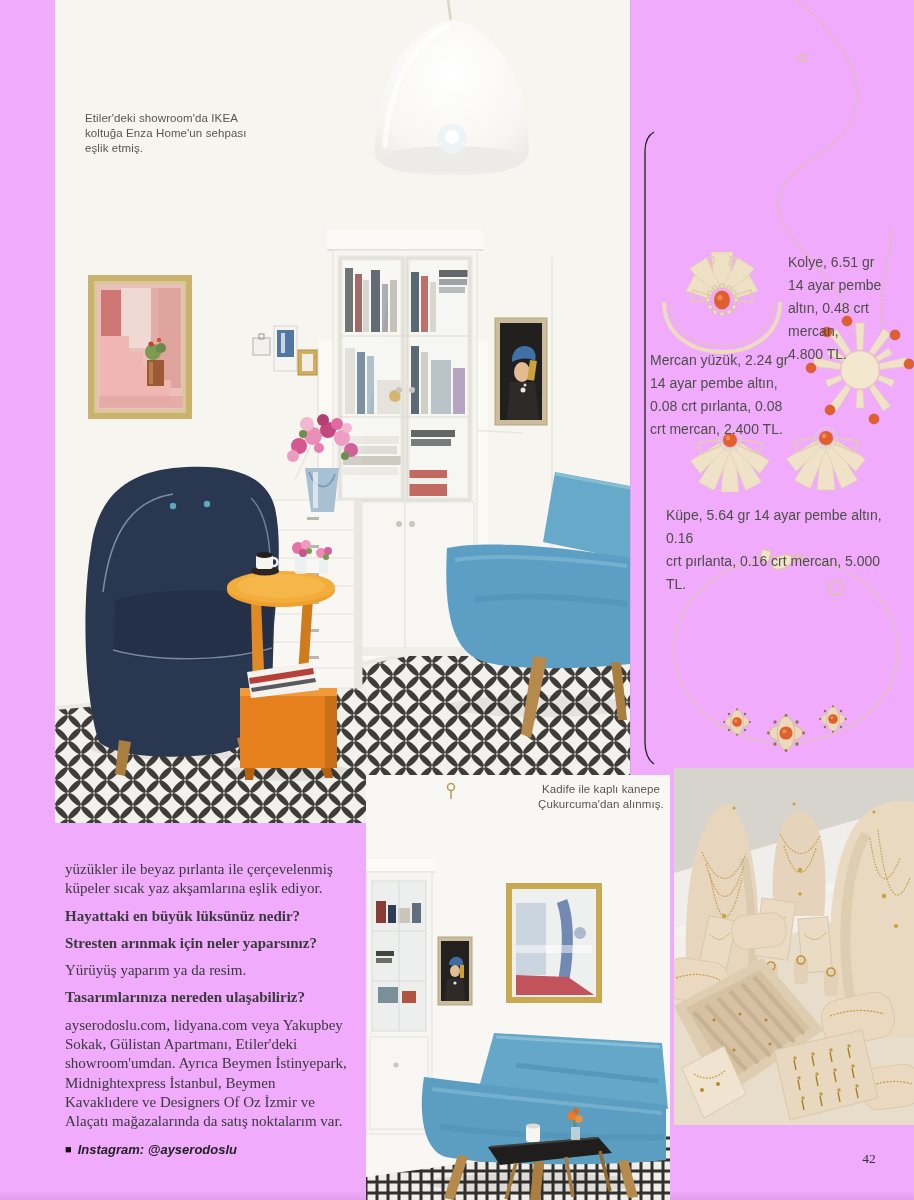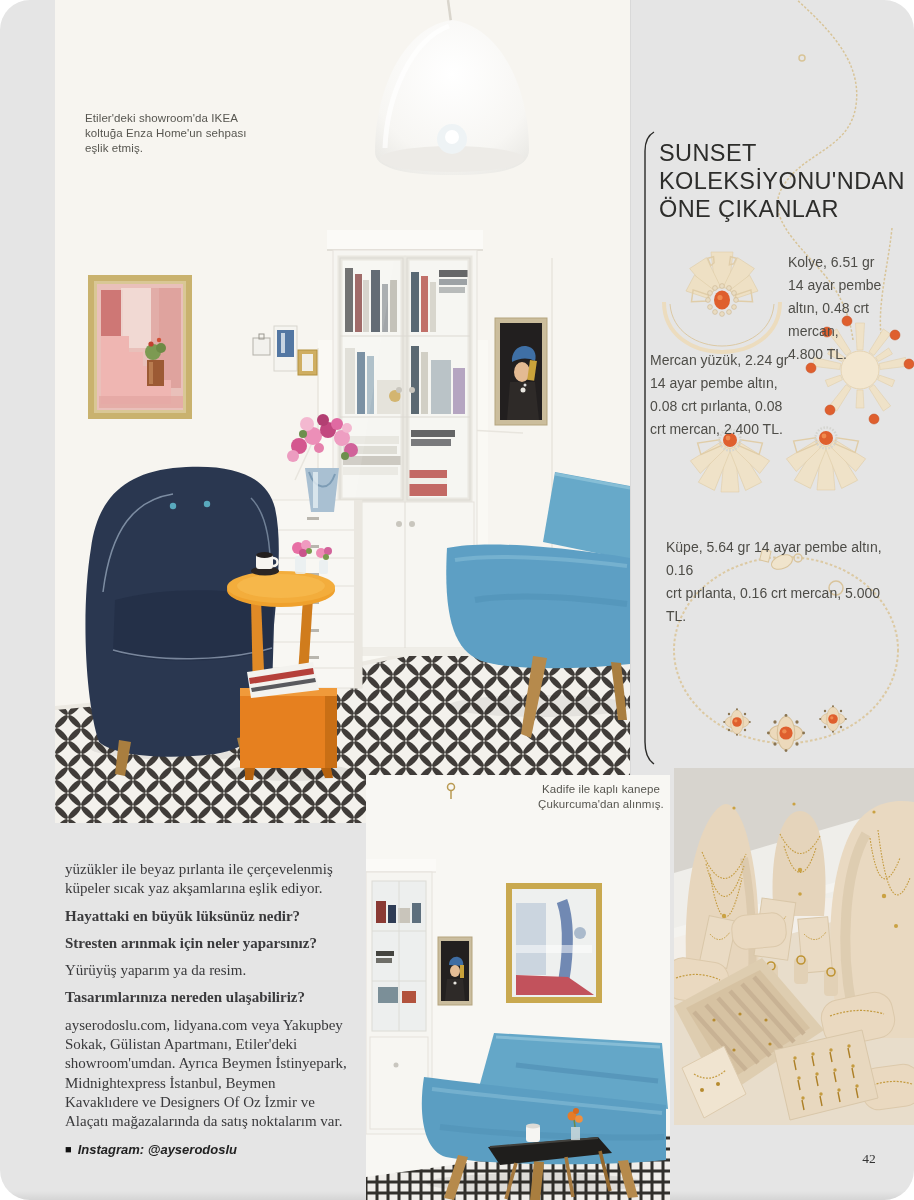--- a/index.html
+++ b/index.html
@@ -1,38 +1,38 @@
 <!DOCTYPE html>
 <html><head>
 <meta charset="utf-8">
 <style>
   html,body{margin:0;padding:0;background:#ffffff;}
-  .page{position:relative;width:914px;height:1200px;background:#e5e5e5;overflow:hidden;
-        font-family:"Liberation Sans",sans-serif;border-radius:30px;}
+  .page{position:relative;width:914px;height:1200px;background:#f0abfc;overflow:hidden;
+        font-family:"Liberation Sans",sans-serif;}
   .page::after{content:"";position:absolute;left:0;bottom:0;width:100%;height:9px;
         background:linear-gradient(to bottom,rgba(0,0,0,0),rgba(0,0,0,0.07));pointer-events:none;}
   .photo{position:absolute;overflow:hidden;}
   .photo svg{display:block;}
   .photo-main{left:55px;top:0;width:575px;height:823px;z-index:1;box-shadow:1px 0 0 rgba(0,0,0,0.05);}
   .photo-sofa{left:366px;top:775px;width:304px;height:425px;z-index:3;}
   .photo-display{left:674px;top:768px;width:240px;height:357px;z-index:2;}
   .cap{position:absolute;font-size:11.5px;line-height:15px;color:#575650;letter-spacing:.1px;
        white-space:pre-line;z-index:4;}
   .cap1{left:30px;top:111px;width:170px;text-align:left;}
   .cap2{left:172px;top:7px;width:126px;text-align:center;}
   .jewelry-svg{position:absolute;left:630px;top:0;width:284px;height:775px;z-index:1;}
   .rule-svg{position:absolute;left:640px;top:130px;width:20px;height:642px;z-index:2;}
   .heading{position:absolute;left:659px;top:139px;width:252px;margin:0;z-index:2;
        font-size:23.5px;line-height:28px;font-weight:400;color:#2d2d2b;letter-spacing:.4px;
        white-space:pre-line;}
   .jcap{position:absolute;text-align:left;font-size:14px;line-height:23px;color:#4e4d48;
        white-space:pre-line;z-index:2;}
   .cap-kolye{left:788px;top:251px;width:122px;}
   .cap-yuzuk{left:650px;top:349px;width:150px;}
-  .cap-kupe{left:666px;top:504px;width:236px;margin-top:32px;}
+  .cap-kupe{left:666px;top:504px;width:236px;}
   .cap-bileklik{left:696px;top:624px;width:192px;}
   .article{position:absolute;left:57px;top:852px;width:300px;z-index:2;
        font-family:"Liberation Serif",serif;font-size:15px;line-height:19.3px;color:#3a3a3c;}
   .article p{margin:8px;}
   .article p.b{font-weight:700;}
   .insta{margin-top:5px !important;font-family:"Liberation Sans",sans-serif;
        font-style:italic;font-weight:700;font-size:13px;color:#222;display:flex;align-items:center;}
   .insta .sq{font-style:normal;font-size:11px;margin-right:6px;color:#111;}
   .pageno{position:absolute;left:852px;top:1151px;width:34px;text-align:center;z-index:2;
        font-family:"Liberation Serif",serif;font-size:13.5px;color:#333;}
@@ -288,23 +288,20 @@
       </g>
     </svg>
     <div class="cap cap1">Etiler'deki showroom'da IKEA
 koltuğa Enza Home'un sehpası
 eşlik etmiş.</div>
   </div>
 
   <svg class="rule-svg" viewBox="0 0 20 642">
     <path d="M14,2 Q5,7 5,21 L5,612 Q5,628 14,634" stroke="#2c2c2a" stroke-width="1.4" fill="none"></path>
   </svg>
-  <h2 class="heading">SUNSET
-KOLEKSİYONU'NDAN
-ÖNE ÇIKANLAR</h2>
 
   <svg class="jewelry-svg" viewBox="0 0 284 775">
     <defs>
       <g id="fanEarring">
         <g fill="#efe2c8" stroke="#e0cda8" stroke-width="0.6">
           <polygon points="-5,8 5,8 9,52 -9,52"></polygon>
           <polygon points="-5,8 5,8 9,52 -9,52" transform="rotate(27)"></polygon>
           <polygon points="-5,8 5,8 9,52 -9,52" transform="rotate(-27)"></polygon>
           <polygon points="-4,8 4,8 8,44 -8,44" transform="rotate(52)"></polygon>
           <polygon points="-4,8 4,8 8,44 -8,44" transform="rotate(-52)"></polygon>

